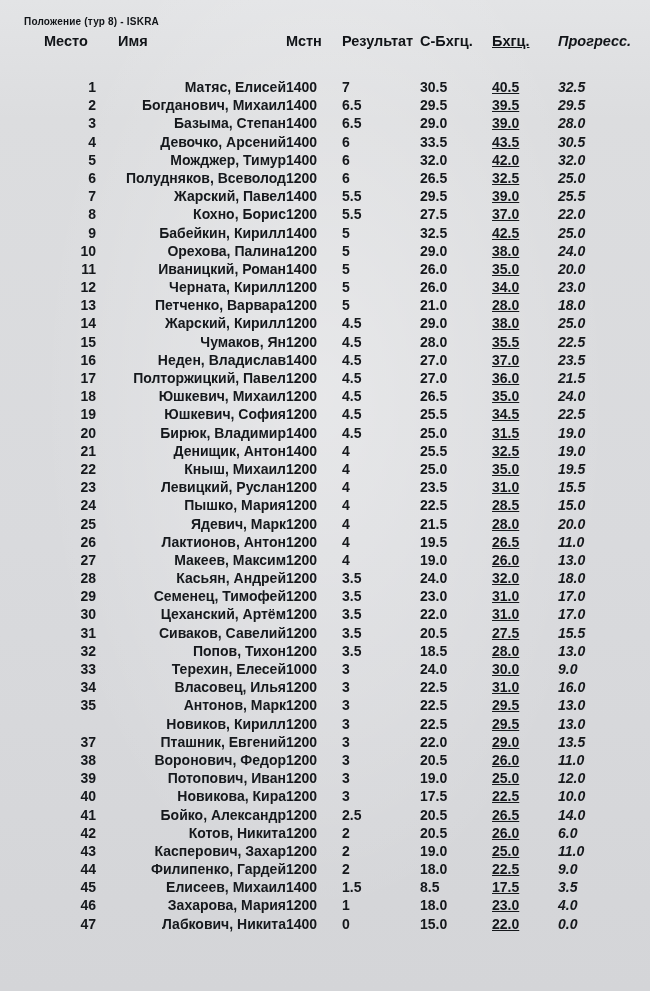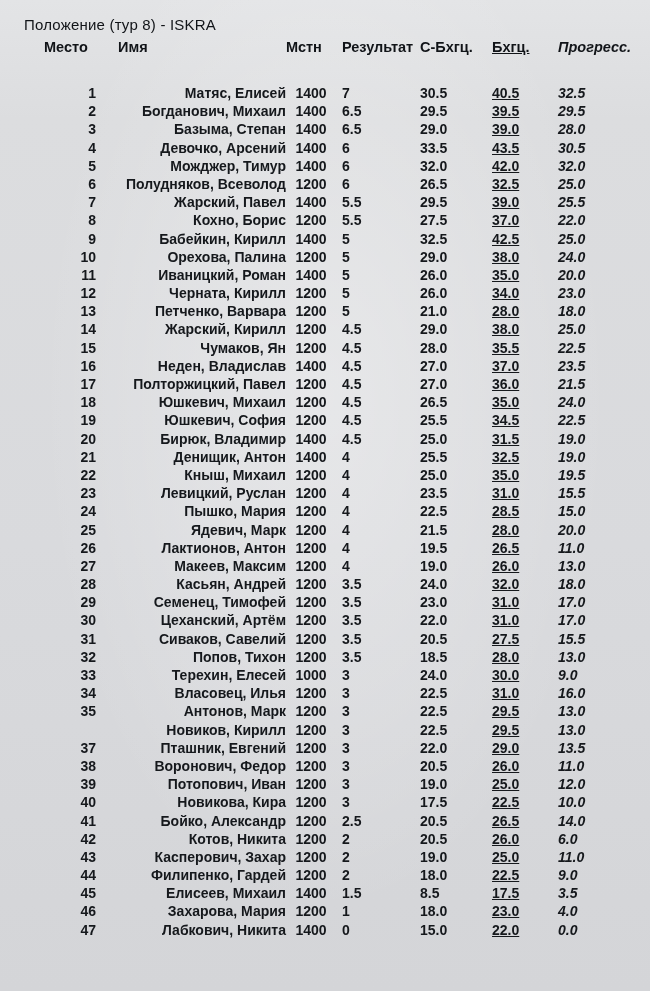--- a/index.html
+++ b/index.html
@@ -27,22 +27,22 @@
     position: absolute;
     inset: 0;
     background: radial-gradient(ellipse at 50% 40%, rgba(255,255,255,0.35) 0%, rgba(255,255,255,0) 62%);
     pointer-events: none;
   }
   .content {
     position: relative;
     padding: 10px 0 0 0;
   }
   .doc-title {
-    font-size: 15px;
-    font-weight: 400;
+    font-size: 10px;
+    font-weight: 700;
     letter-spacing: 0.2px;
     padding-left: 24px;
     padding-top: 6px;
     padding-bottom: 6px;
     color: #111418;
   }
   table.standings {
     border-collapse: collapse;
     width: 518px;
     table-layout: fixed;
@@ -58,21 +58,21 @@
   table.standings td {
     font-size: 14px;
     font-weight: 700;
     padding: 1.1px 0;
     color: #15181c;
     white-space: nowrap;
   }
   
   .c-place   { width: 74px;  text-align: right; padding-right: 22px !important; }
   .c-name    { width: 168px; text-align: right; }
-  .c-rating  { width: 50px;  text-align: center; }
+  .c-rating  { width: 50px;  text-align: left; }
   .c-result  { width: 78px;  text-align: left; padding-left: 6px !important; }
   .c-sb      { width: 72px;  text-align: left; }
   .c-bh      { width: 66px;  text-align: left; text-decoration: underline; }
   .c-prog    { width: 80px;  text-align: left; font-style: italic; }
 
   th.c-place { text-align: left; padding-left: 44px !important; padding-right: 0 !important; }
   th.c-name  { padding-left: 0; }
   th.c-result{ padding-left: 6px !important; }
 
   .head-row th { padding-top: 28px; }

